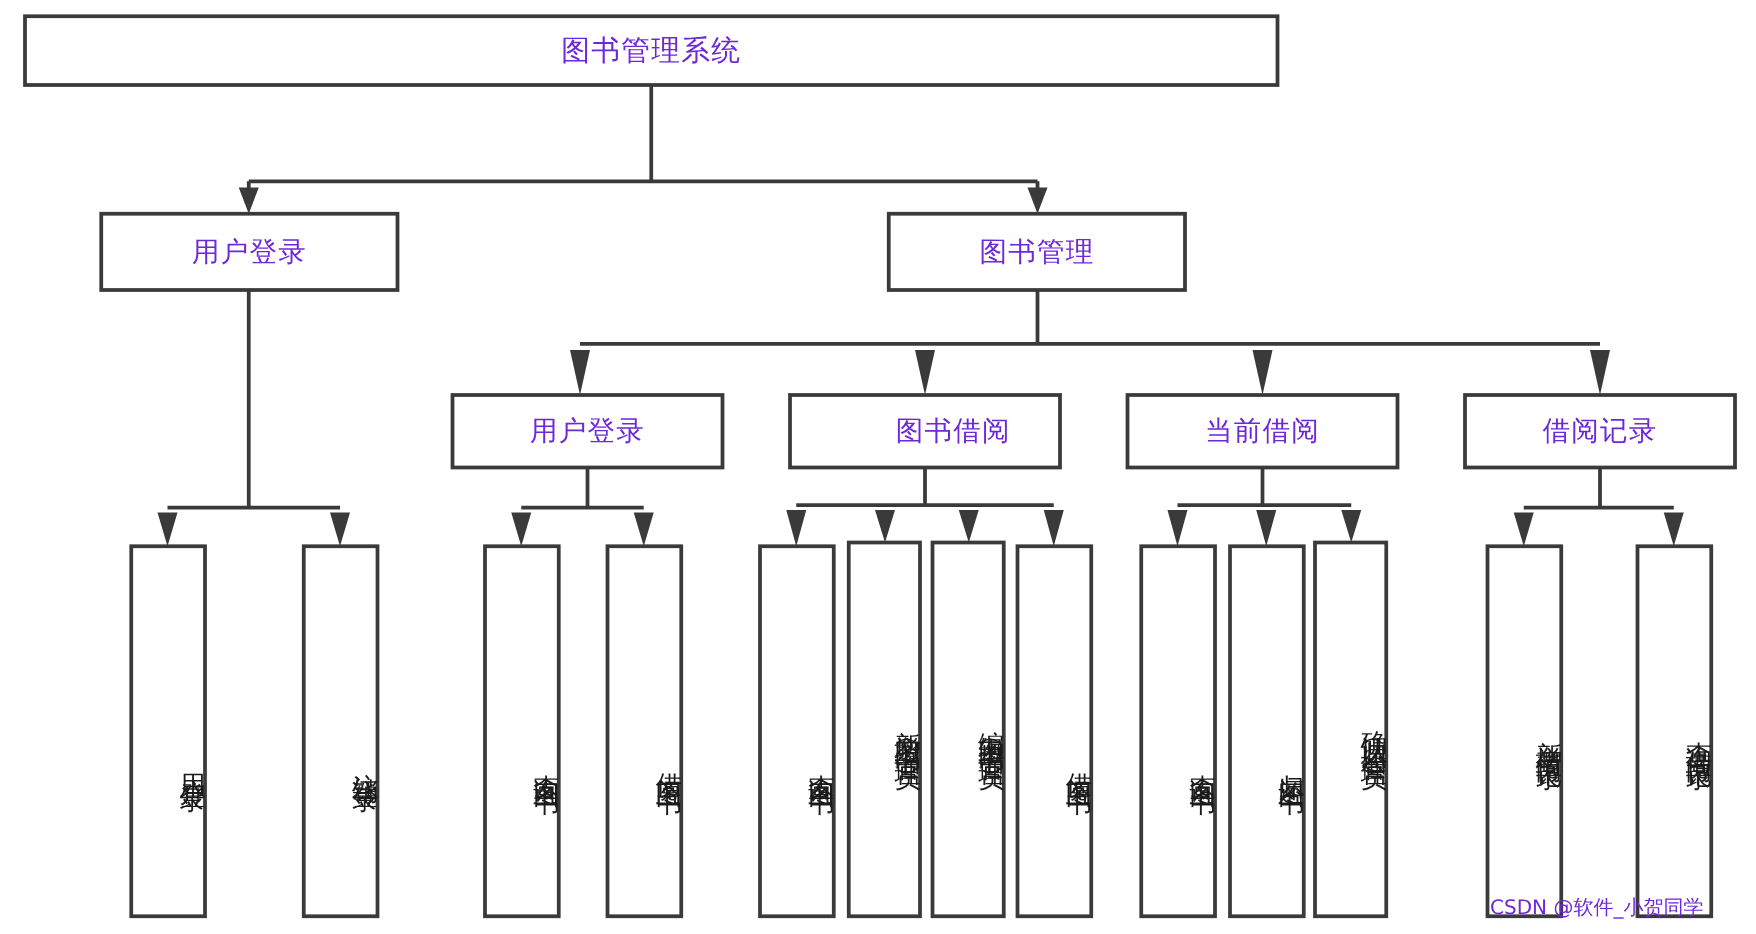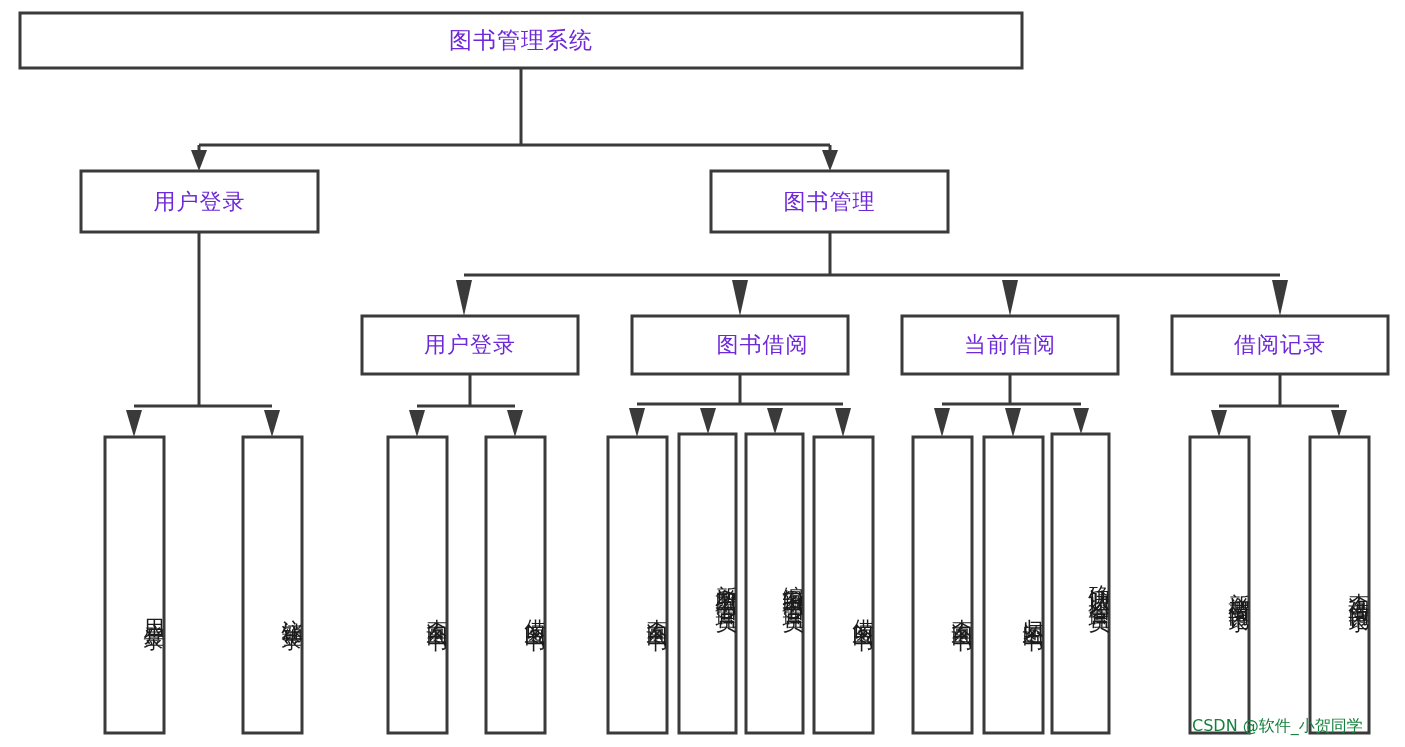--- a/index.html
+++ b/index.html
@@ -69,21 +69,21 @@
     pointer-events: none;
     display: flex;
     align-items: flex-start;
     justify-content: center;
   }
   .watermark {
     position: absolute;
     left: 1192px;
     top: 716px;
     font-size: 16px;
-    color: #15803d;
+    color: #6d28d9;
     white-space: nowrap;
     pointer-events: none;
   }
 </style>
 </head>
 <body>
 
 <div id="diagram-root">
 
   <svg class="diagram-canvas" viewBox="0 0 1405 747">

